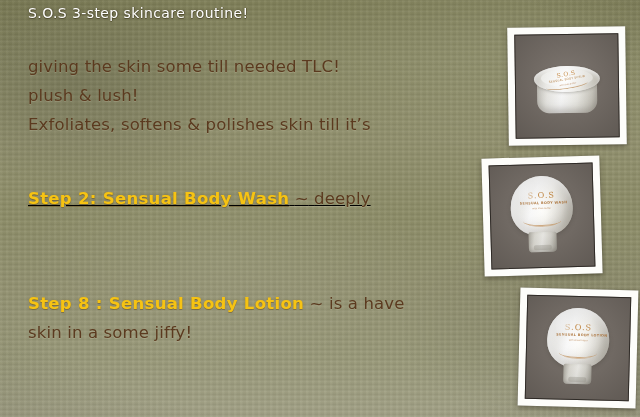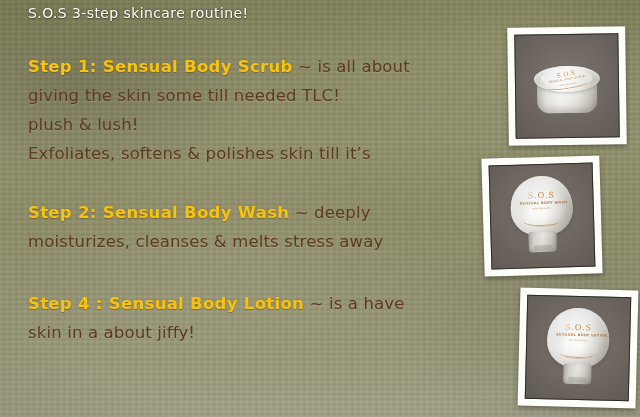--- a/index.html
+++ b/index.html
@@ -95,21 +95,21 @@
       0 0 3px rgba(40,36,18,0.40);
     white-space: nowrap;
   }
 
   .block {
     position: absolute;
     left: 28px;
     width: 460px;
   }
   .block-1 { top: 52px; }
-  .block-2 { top: 198px; }
+  .block-2 { top: 184px; text-decoration: underline; }
   .block-3 { top: 289px; }
 
   .line {
     font-family: "DejaVu Sans", sans-serif;
     font-size: 16.5px;
     line-height: 29px;
     color: #5b3a1f;
     letter-spacing: 0.15px;
     text-shadow: 0 1px 0 rgba(255,250,225,0.13);
     white-space: nowrap;
@@ -357,46 +357,40 @@
   <div class="bg-base"></div>
   <div class="bg-weave"></div>
   <div class="bg-blotch"></div>
   <div class="bg-vignette"></div>
 
   <div class="text-col">
 
     <div class="poster-title">S.O.S 3-step skincare routine!</div>
 
     <div class="block block-1">
-      <div class="line">
-        <span class="step-label">Step 1: Sensual Body Scrub</span>
-        <span class="tilde">~</span>
-        <span>is all about</span>
-      </div>
       <div class="line">giving the skin some till needed TLC!</div>
       <div class="line">plush &amp; lush!</div>
       <div class="line">Exfoliates, softens &amp; polishes skin till it’s</div>
     </div>
 
     <div class="block block-2">
       <div class="line">
         <span class="step-label">Step 2: Sensual Body Wash</span>
         <span class="tilde">~</span>
         <span>deeply</span>
       </div>
-      <div class="line">moisturizes, cleanses &amp; melts stress away</div>
     </div>
 
     <div class="block block-3">
       <div class="line">
-        <span class="step-label">Step 4 : Sensual Body Lotion</span>
+        <span class="step-label">Step 8 : Sensual Body Lotion</span>
         <span class="tilde">~</span>
         <span>is a have</span>
       </div>
-      <div class="line">skin in a about jiffy!</div>
+      <div class="line">skin in a some jiffy!</div>
     </div>
 
   </div>
 
   <div class="photo" id="photo-1">
     <div class="photo-inner">
       <div class="jar">
         <div class="jar-body"></div>
         <div class="jar-lid">
           <div class="jar-lid-top"></div>

